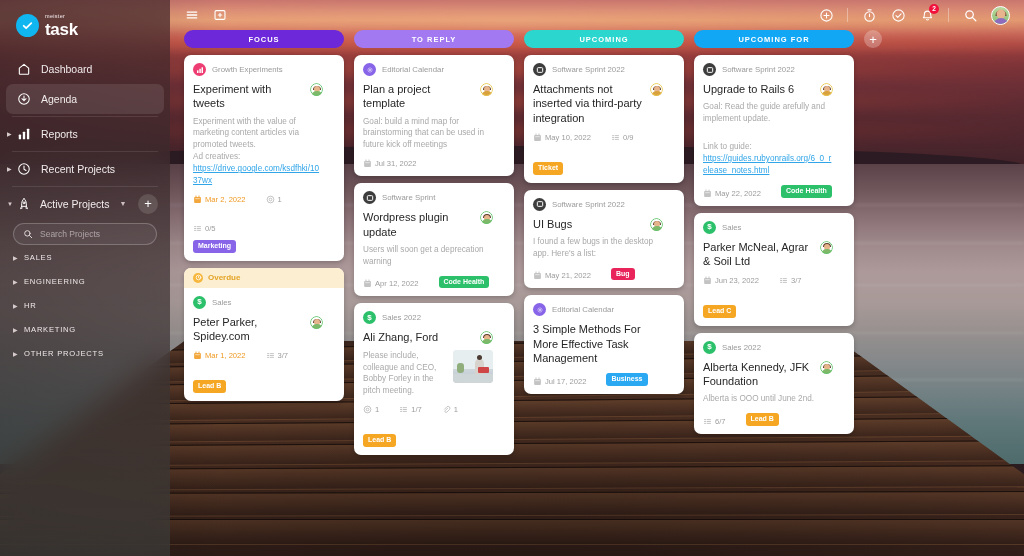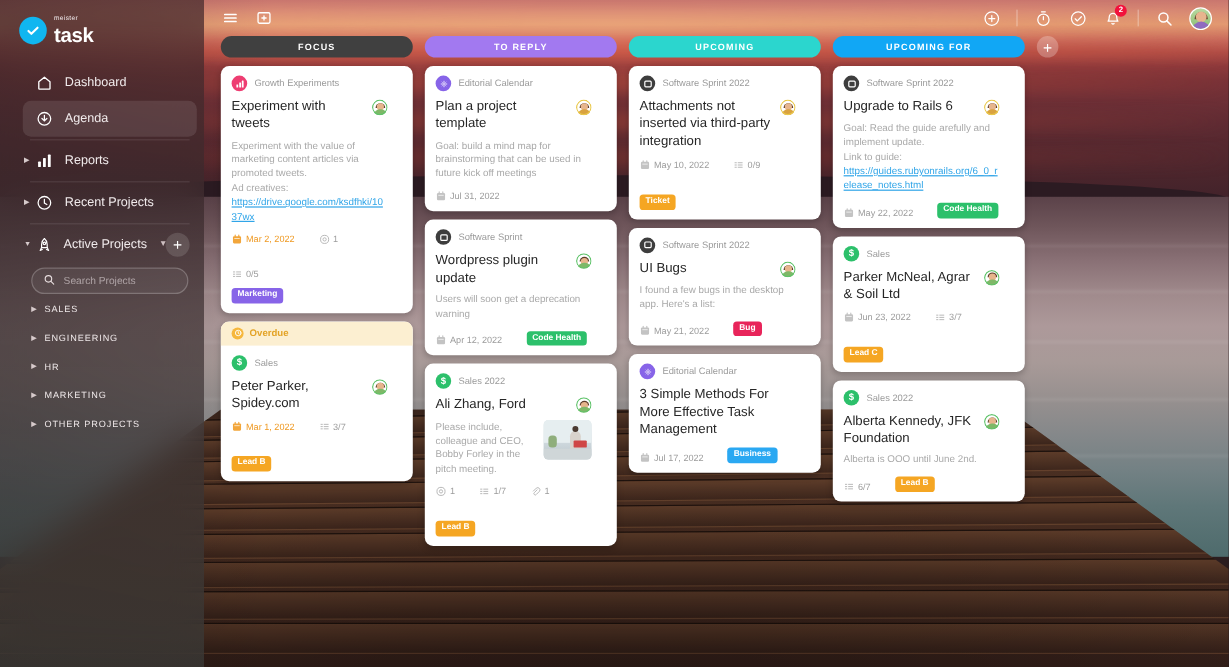--- a/index.html
+++ b/index.html
@@ -72,21 +72,21 @@
   .logo-mark {
     width: 23px; height: 23px; border-radius: 50%;
     background: #10b6f0; display: flex; align-items: center; justify-content: center;
     flex: none;
   }
   .logo-mark svg { display: block; }
   .logo-text { line-height: 1; }
   .logo-meister { font-size: 5.5px; letter-spacing: .3px; color: #f3eef0; display: block; margin-bottom: 1px; }
   .logo-task { font-size: 17px; font-weight: 700; color: #fff; letter-spacing: -.3px; display: block; }
 
-  .nav { margin-top: 16px; padding-left: 13px; }
+  .nav { margin-top: 16px; }
   .nav-item {
     position: relative; display: flex; align-items: center; gap: 10px;
     height: 30px; margin: 0 6px; padding-left: 10px;
     border-radius: 7px; font-size: 10.5px; color: #f1ebec; cursor: pointer;
   }
   .nav-item.active { background: rgba(255,255,255,.10); }
   .nav-item .caret {
     position: absolute; left: 1px; font-size: 6px; color: #d6cacb; line-height: 1;
   }
   .nav-ico { width: 15px; height: 15px; flex: none; display: flex; align-items: center; justify-content: center; }
@@ -435,21 +435,21 @@
       <span class="av-hair"></span>
         <span class="av-face"></span>
         <span class="av-body"></span>
     </span>
   </div>
 </div>
 
 <div id="board">
   <div class="cols" id="cols-root">
       <div class="col">
-        <div class="col-head" style="background:#404040">FOCUS</div>
+        <div class="col-head" style="background:#6d28d9">FOCUS</div>
         <div class="col-body">
           <div class="card">
             <div class="card-body">
               <div class="proj-row">
                <span class="proj-ico" style="background:#EE3D72">
                   <svg width="8" height="8" viewBox="0 0 24 24">
                     <rect x="3" y="13" width="4.5" height="8" rx="1" fill="#fff"></rect>
                     <rect x="10" y="8" width="4.5" height="13" rx="1" fill="#fff"></rect>
                     <rect x="16.5" y="3.5" width="4.5" height="17.5" rx="1" fill="#fff"></rect>
                   </svg>
@@ -814,21 +814,21 @@
               <div class="title-row">
                <span class="card-title">Upgrade to Rails 6</span>
                <span class="card-ava y">
             <span class="h"></span>
                   <span class="f"></span>
                   <span class="b"></span>
                   <span class="r"></span>
           </span>
              </div>
               <div class="card-desc">Goal: Read the guide arefully and implement update.</div>
-              <div class="card-desc" style="margin-top:0">Link to guide:</div>
+              <div class="card-desc" style="margin-top:16px">Link to guide:</div>
               <a class="card-link" href="#">https://guides.rubyonrails.org/6_0_release_notes.html</a>
               <div class="meta">
                 <span class="meta-item">
                    <span class="meta-ico">
                     <svg width="9" height="9" viewBox="0 0 24 24">
                       <rect x="3" y="5" width="18" height="16" rx="2.5" fill="#c3c3c3"></rect>
                       <rect x="6" y="9" width="12" height="2" fill="#fff" opacity=".75"></rect>
                       <path d="M8 2.5v4M16 2.5v4" stroke="#c3c3c3" stroke-width="2.6" stroke-linecap="round"></path>
                     </svg>
                   </span>

